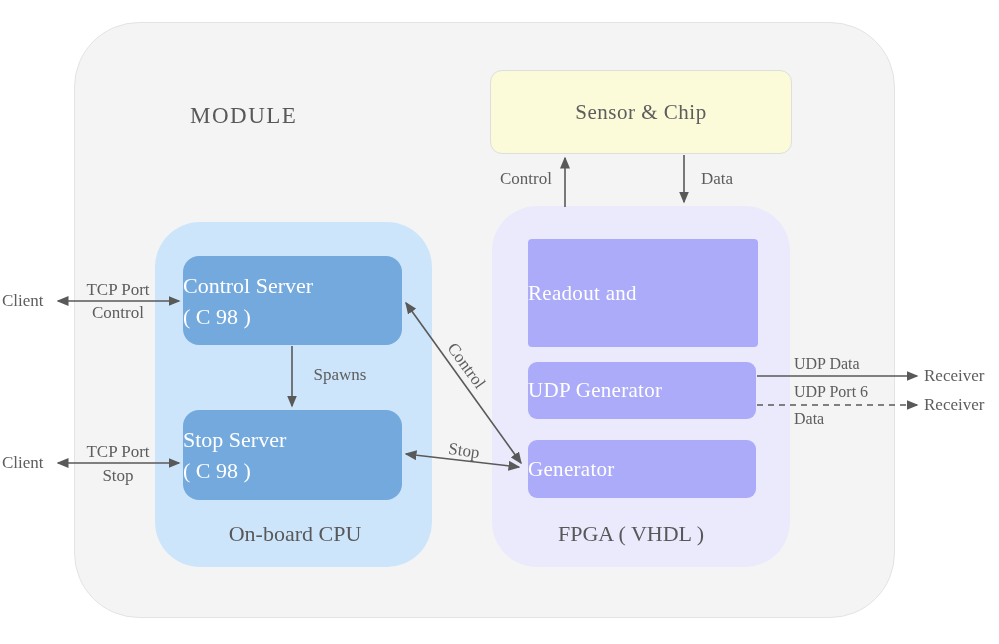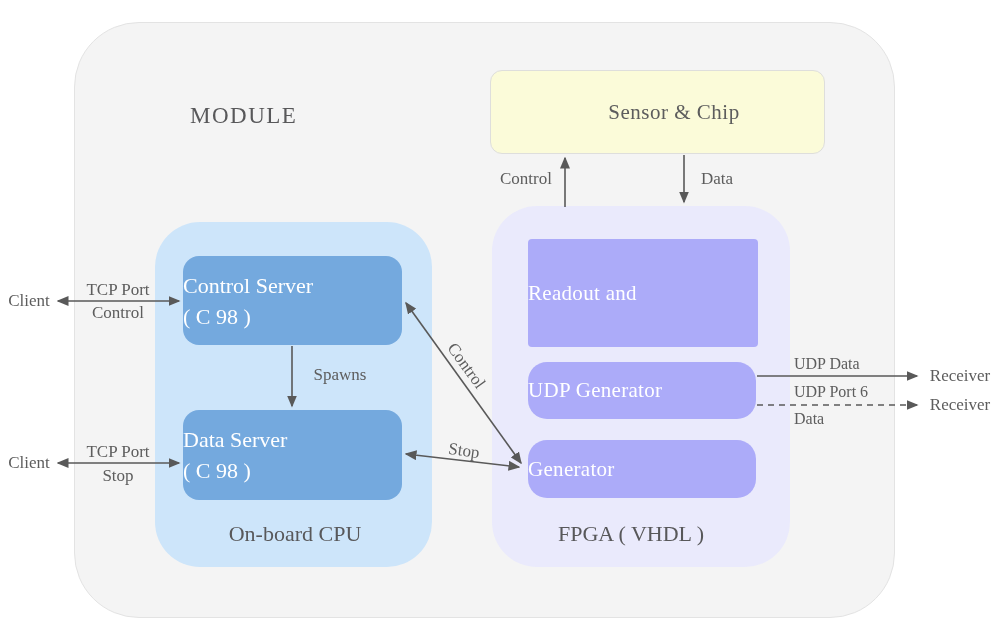--- a/index.html
+++ b/index.html
@@ -23,40 +23,40 @@
   }
   .module-title{
     left:190px;top:103px;width:210px;text-align:left;
     font-size:23px;letter-spacing:1.5px;color:var(--title-text);
   }
   .container-label{font-size:22px;color:var(--title-text);text-align:center;}
   .sensor{
     left:490px;top:70px;width:300px;height:82px;border-radius:12px;
     background:var(--sensor-bg);border:1px solid var(--sensor-border);
     display:flex;align-items:center;justify-content:center;
-    font-size:21px;color:var(--label-text);letter-spacing:.5px;padding-left:33px;
+    font-size:21px;color:var(--label-text);letter-spacing:.5px;
   }
   .cpu{left:155px;top:222px;width:277px;height:345px;border-radius:45px;background:var(--cpu-bg);}
   .fpga{left:492px;top:206px;width:298px;height:361px;border-radius:45px;background:var(--fpga-bg);}
   .node{
     display:flex;flex-direction:column;align-items:flex-start;justify-content:center;
     color:var(--node-text);text-align:center;
   }
   .blue-node{background:var(--server-bg);border-radius:16px;font-size:22px;line-height:31px;}
-  .purple-node{background:var(--fpga-node-bg);border-radius:19px;font-size:21px;line-height:31px;letter-spacing:.3px;}
+  .purple-node{background:var(--fpga-node-bg);border-radius:9px;font-size:21px;line-height:31px;letter-spacing:.3px;}
   .control-server{left:183px;top:256px;width:219px;height:89px;}
   .stop-server{left:183px;top:410px;width:219px;height:90px;}
   .readout{left:528px;top:239px;width:230px;height:108px;border-radius:4px;}
   .udp-gen{left:528px;top:362px;width:228px;height:57px;}
   .registers{left:528px;top:440px;width:228px;height:58px;}
   .cpu-label{left:170px;top:521px;width:250px;}
   .fpga-label{left:506px;top:521px;width:250px;}
   .edge-label{font-size:17px;color:var(--label-text);text-align:center;white-space:nowrap;}
   .edge-label.sm{font-size:16px;text-align:left;}
-  .ext-label{font-size:17px;color:var(--label-text);text-align:center;white-space:nowrap;}
+  .ext-label{font-size:17px;color:var(--label-text);text-align:left;white-space:nowrap;}
   .rot54{transform:rotate(54deg);}
   .rot8{transform:rotate(8deg);}
   svg.wires{left:0;top:0;pointer-events:none;}
   svg.wires line{stroke:var(--arrow);stroke-width:1.6;}
   svg.wires line.dashed{stroke-dasharray:6 5;}
   svg.wires marker path{fill:var(--arrow);}
 </style>
 </head>
 <body>
 
@@ -68,21 +68,21 @@
   <div class="abs sensor">
     <span>Sensor &amp; Chip</span>
   </div>
 
   <div class="abs cpu"></div>
   <div class="abs node blue-node control-server">
     <span>Control Server</span>
     <span>( C 98 )</span>
   </div>
   <div class="abs node blue-node stop-server">
-    <span>Data Server</span>
+    <span>Stop Server</span>
     <span>( C 98 )</span>
   </div>
   <div class="abs container-label cpu-label">On-board CPU</div>
 
   <div class="abs fpga"></div>
   <div class="abs node purple-node readout">
     <span>Readout and</span>
   </div>
   <div class="abs node purple-node udp-gen">
     <span>UDP Generator</span>

